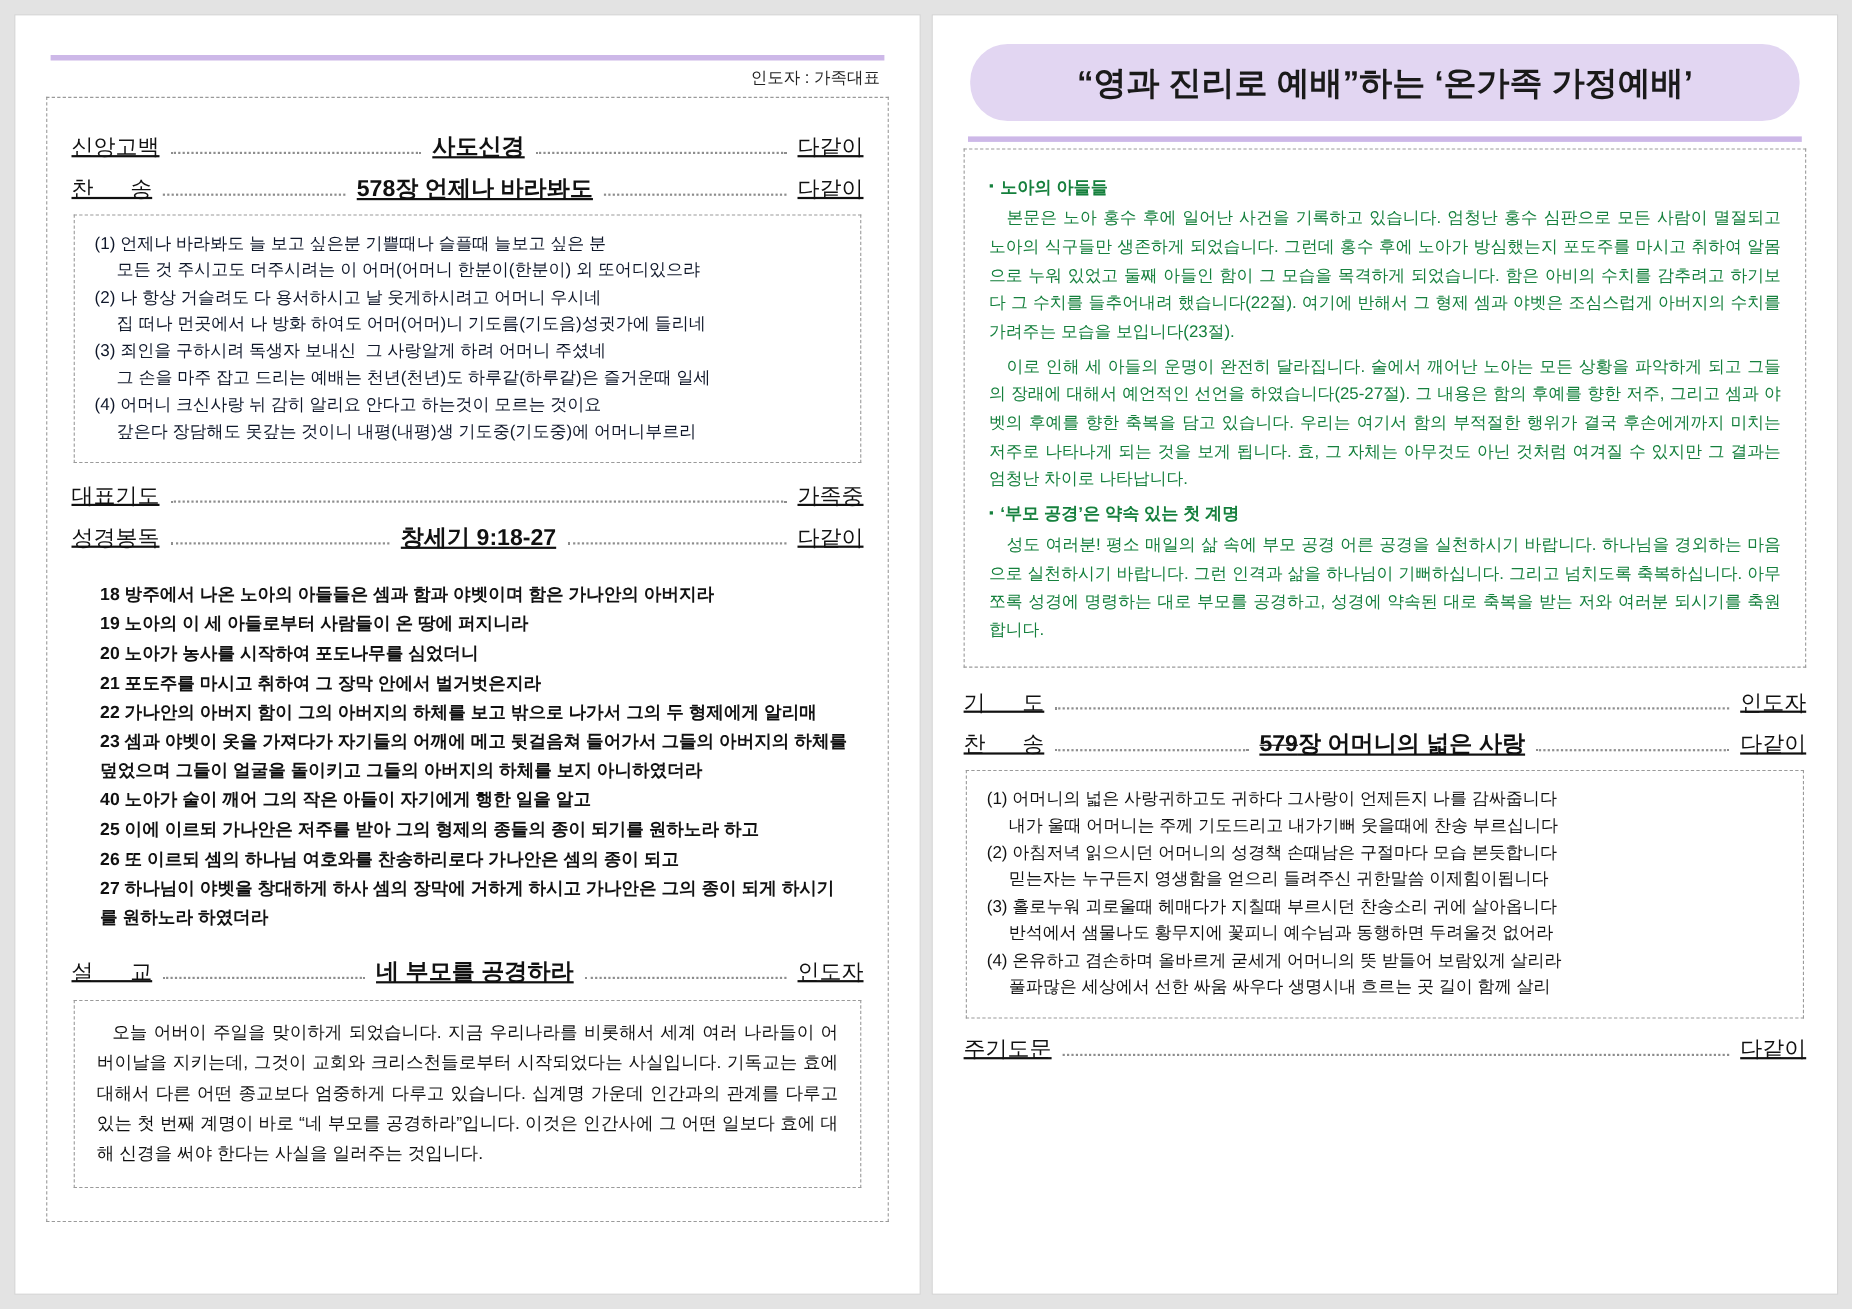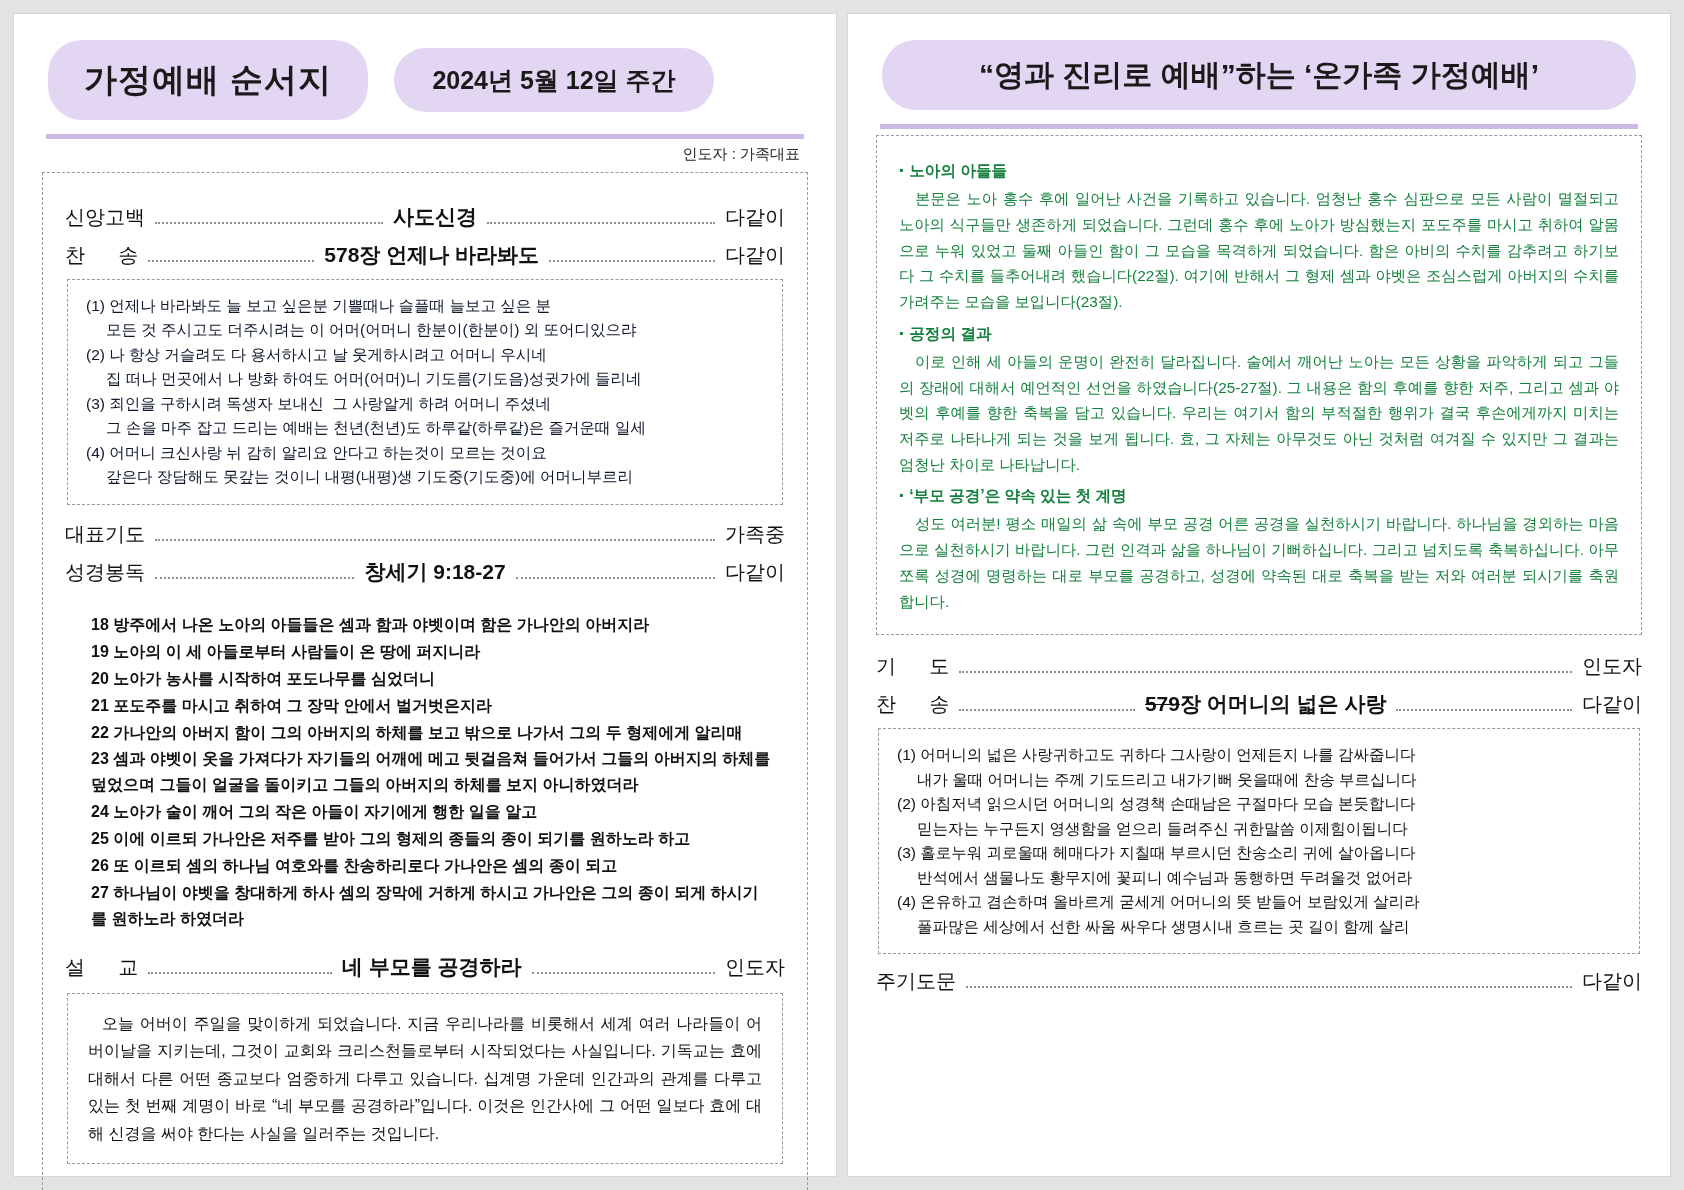--- a/index.html
+++ b/index.html
@@ -68,20 +68,21 @@
     padding: 20px 22px 24px 22px;
     min-height: 200px;
   }
   
   .order-line {
     display: flex;
     align-items: baseline;
     font-size: 20px;
     color: #111;
     margin: 10px 0 10px 0;
+    text-decoration: underline;
   }
   .ol-label {
     white-space: pre;
     font-size: 20px;
     flex: 0 0 auto;
     letter-spacing: 0px;
   }
   .dots {
     flex: 1 1 auto;
     border-bottom: 2px dotted #8d8d8d;
@@ -175,24 +176,20 @@
     border-top: 1.6px solid #111;
   }
 </style>
 </head>
 <body>
 
 <div class="page">
 
   <div class="sheet">
 
-    <div class="header-row">
-      <div class="pill pill-title">가정예배 순서지</div>
-      <div class="pill pill-date">2024년 5월 12일 주간</div>
-    </div>
 
     <div class="rule"></div>
     <div class="leader-line">인도자 : 가족대표</div>
 
     <div class="dashbox">
 
       <div class="order-line">
         <span class="ol-label">신앙고백</span>
         <span class="dots"></span>
         <span class="ol-center">사도신경</span>
@@ -233,21 +230,21 @@
         <span class="ol-right">다같이</span>
       </div>
 
       <div class="scripture">
         <div>18 방주에서 나온 노아의 아들들은 셈과 함과 야벳이며 함은 가나안의 아버지라</div>
         <div>19 노아의 이 세 아들로부터 사람들이 온 땅에 퍼지니라</div>
         <div>20 노아가 농사를 시작하여 포도나무를 심었더니</div>
         <div>21 포도주를 마시고 취하여 그 장막 안에서 벌거벗은지라</div>
         <div>22 가나안의 아버지 함이 그의 아버지의 하체를 보고 밖으로 나가서 그의 두 형제에게 알리매</div>
         <div>23 셈과 야벳이 옷을 가져다가 자기들의 어깨에 메고 뒷걸음쳐 들어가서 그들의 아버지의 하체를 덮었으며 그들이 얼굴을 돌이키고 그들의 아버지의 하체를 보지 아니하였더라</div>
-        <div>24 노아가 술이 깨어 그의 작은 아들이 자기에게 행한 일을 알고</div>
+        <div>40 노아가 술이 깨어 그의 작은 아들이 자기에게 행한 일을 알고</div>
         <div>25 이에 이르되 가나안은 저주를 받아 그의 형제의 종들의 종이 되기를 원하노라 하고</div>
         <div>26 또 이르되 셈의 하나님 여호와를 찬송하리로다 가나안은 셈의 종이 되고</div>
         <div>27 하나님이 야벳을 창대하게 하사 셈의 장막에 거하게 하시고 가나안은 그의 종이 되게 하시기를 원하노라 하였더라</div>
       </div>
 
       <div class="order-line">
         <span class="ol-label">설      교</span>
         <span class="dots"></span>
         <span class="ol-center">네 부모를 공경하라</span>
         <span class="dots"></span>
@@ -266,21 +263,20 @@
     <div class="header-row">
       <div class="pill pill-wide">“영과 진리로 예배”하는 ‘온가족 가정예배’</div>
     </div>
 
     <div class="rule"></div>
 
     <div class="msgbox">
       <div class="msg-h">노아의 아들들</div>
       <p class="msg-p">본문은 노아 홍수 후에 일어난 사건을 기록하고 있습니다. 엄청난 홍수 심판으로 모든 사람이 멸절되고 노아의 식구들만 생존하게 되었습니다. 그런데 홍수 후에 노아가 방심했는지 포도주를 마시고 취하여 알몸으로 누워 있었고 둘째 아들인 함이 그 모습을 목격하게 되었습니다. 함은 아비의 수치를 감추려고 하기보다 그 수치를 들추어내려 했습니다(22절). 여기에 반해서 그 형제 셈과 야벳은 조심스럽게 아버지의 수치를 가려주는 모습을 보입니다(23절).</p>
 
-      <div class="msg-h">공정의 결과</div>
       <p class="msg-p">이로 인해 세 아들의 운명이 완전히 달라집니다. 술에서 깨어난 노아는 모든 상황을 파악하게 되고 그들의 장래에 대해서 예언적인 선언을 하였습니다(25-27절). 그 내용은 함의 후예를 향한 저주, 그리고 셈과 야벳의 후예를 향한 축복을 담고 있습니다. 우리는 여기서 함의 부적절한 행위가 결국 후손에게까지 미치는 저주로 나타나게 되는 것을 보게 됩니다. 효, 그 자체는 아무것도 아닌 것처럼 여겨질 수 있지만 그 결과는 엄청난 차이로 나타납니다.</p>
 
       <div class="msg-h">‘부모 공경’은 약속 있는 첫 계명</div>
       <p class="msg-p last">성도 여러분! 평소 매일의 삶 속에 부모 공경 어른 공경을 실천하시기 바랍니다. 하나님을 경외하는 마음으로 실천하시기 바랍니다. 그런 인격과 삶을 하나님이 기뻐하십니다. 그리고 넘치도록 축복하십니다. 아무쪼록 성경에 명령하는 대로 부모를 공경하고, 성경에 약속된 대로 축복을 받는 저와 여러분 되시기를 축원합니다.</p>
     </div>
 
     <div class="right-orders">
 
       <div class="order-line">
         <span class="ol-label">기      도</span>

